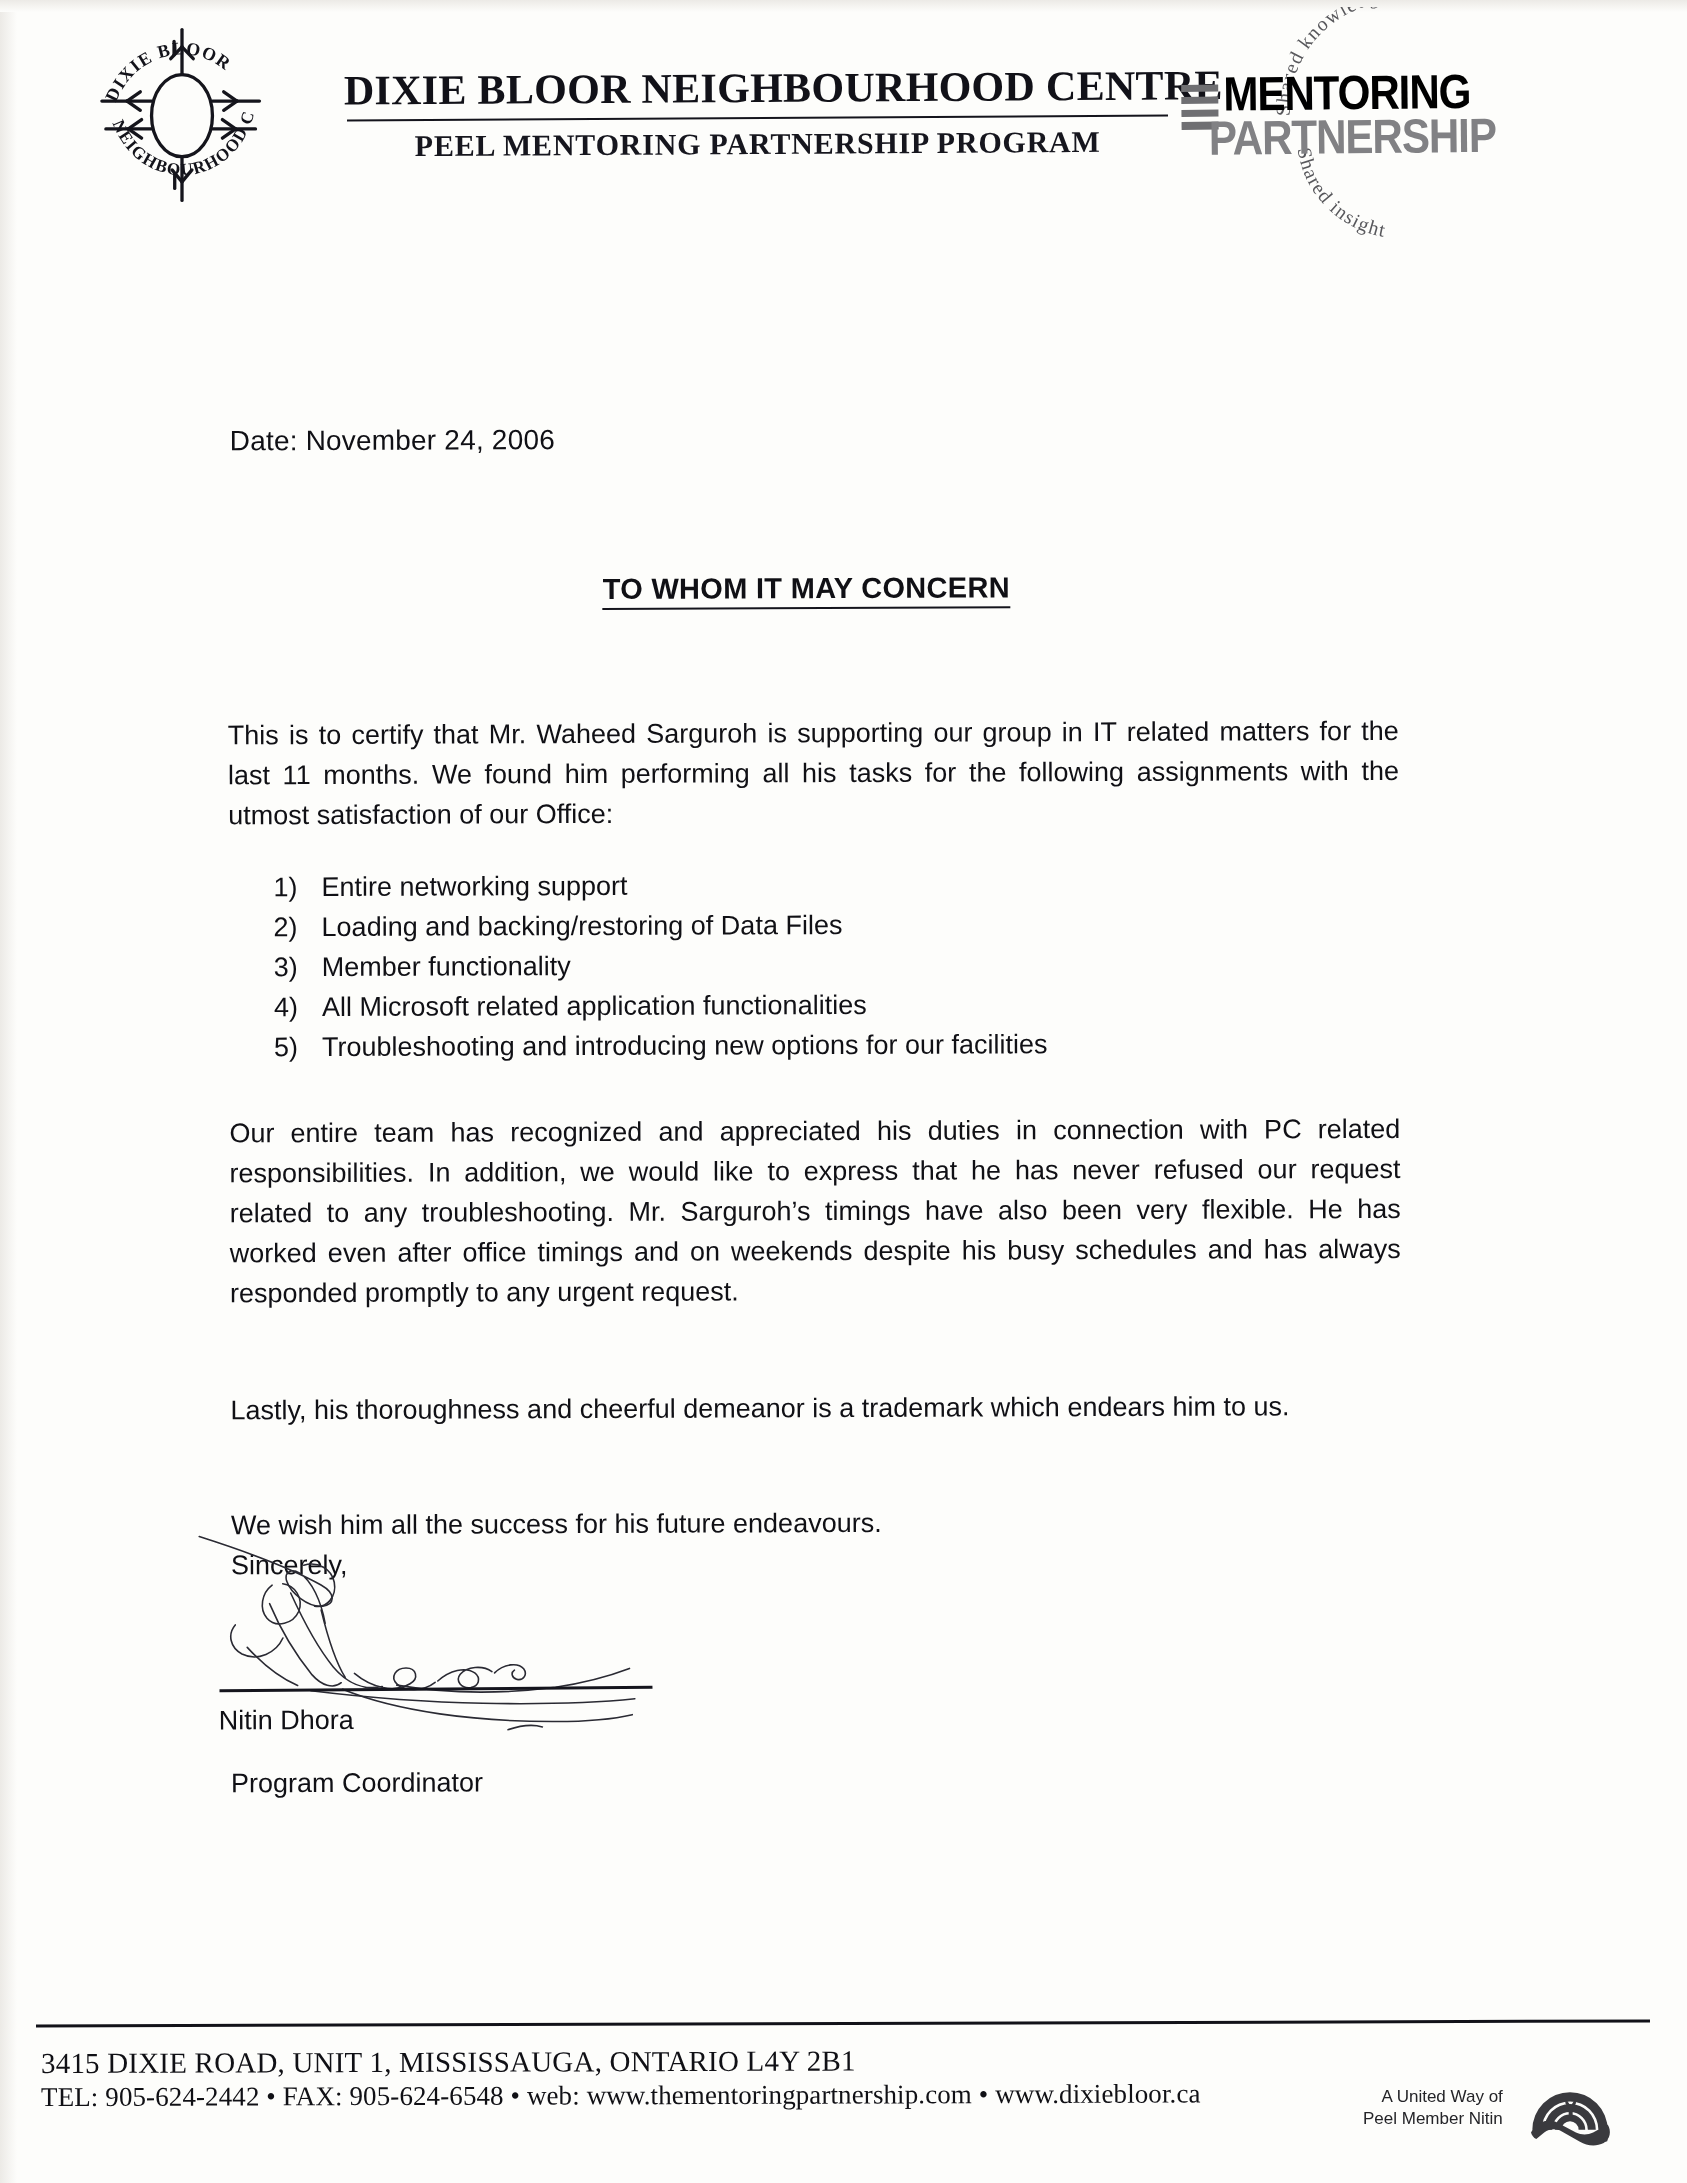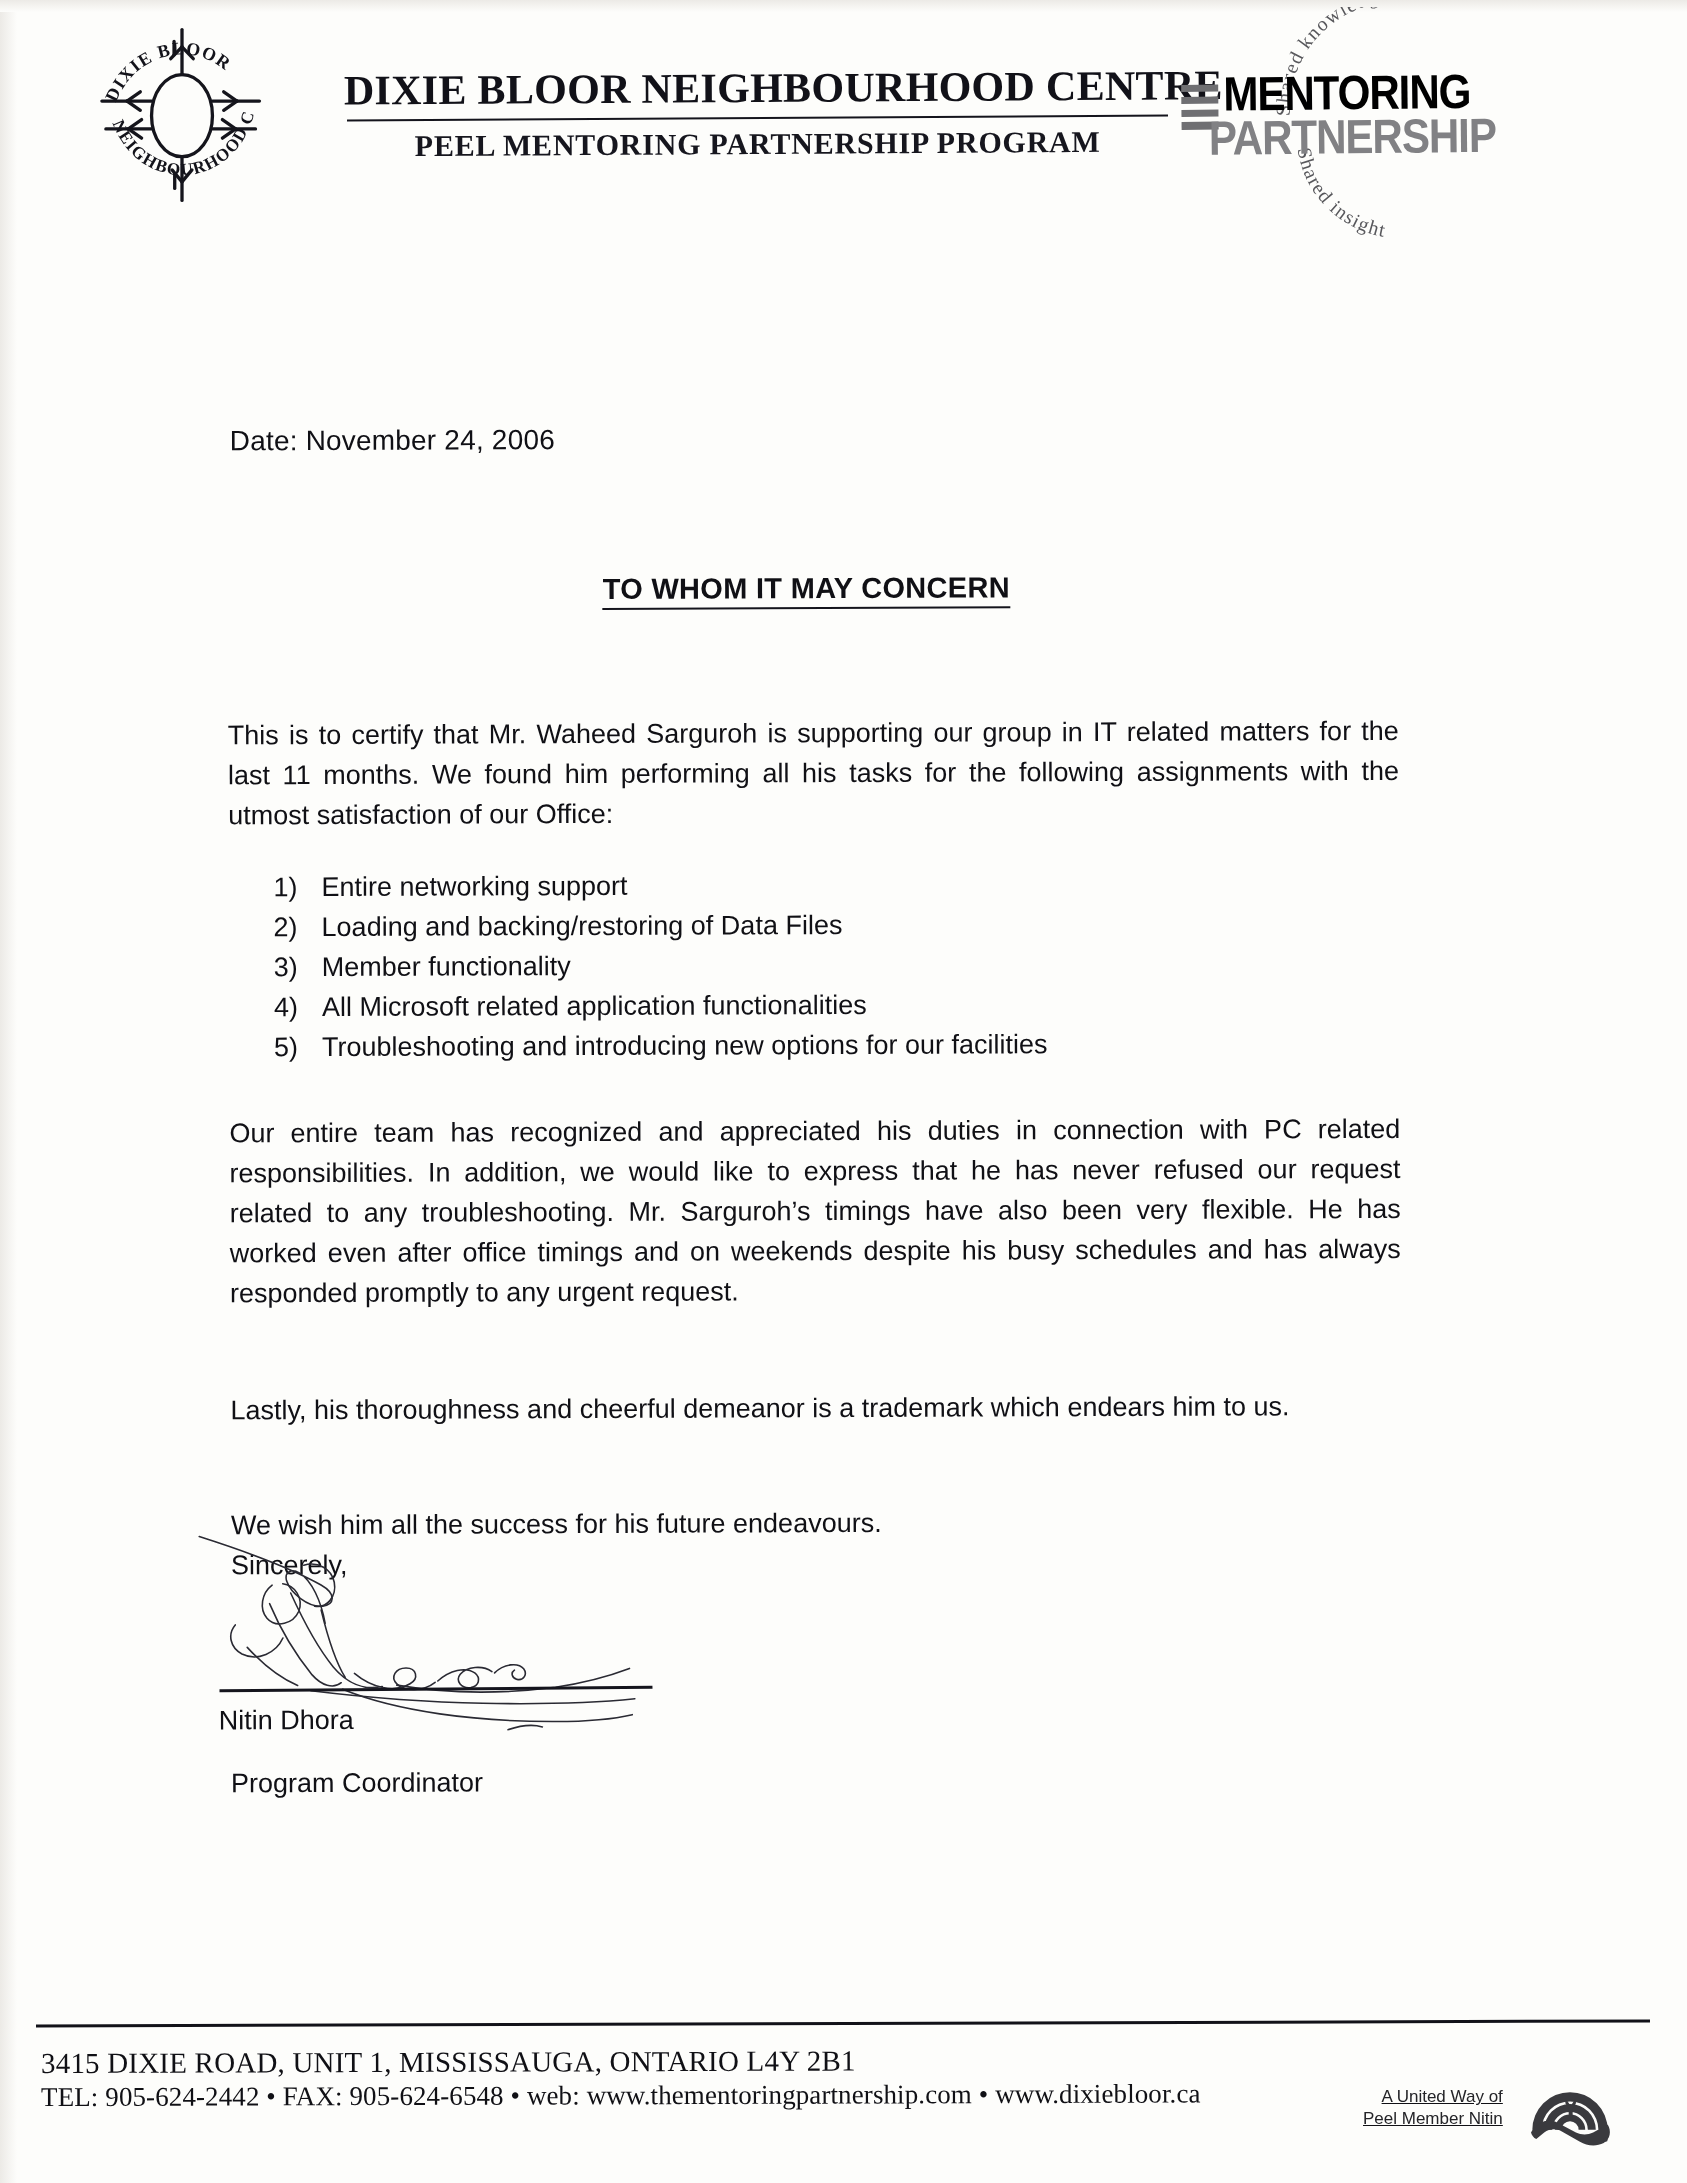--- a/index.html
+++ b/index.html
@@ -270,21 +270,20 @@
   }
   .uw {
     position: absolute;
     left: 1363px;
     top: 2058px;
     width: 278px;
     height: 99px;
     display: flex;
     align-items: center;
     gap: 24px;
-    text-decoration: underline;
   }
   .uw-text {
     font-family: "Liberation Sans", sans-serif;
     font-size: 17px;
     line-height: 1.25;
     text-align: right;
     color: #242428;
     white-space: nowrap;
   }
   .uw-mark { width: 86px; height: 78px; flex: 0 0 86px; }

